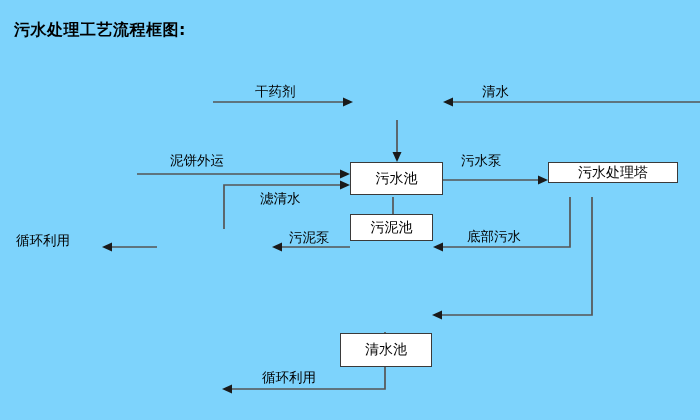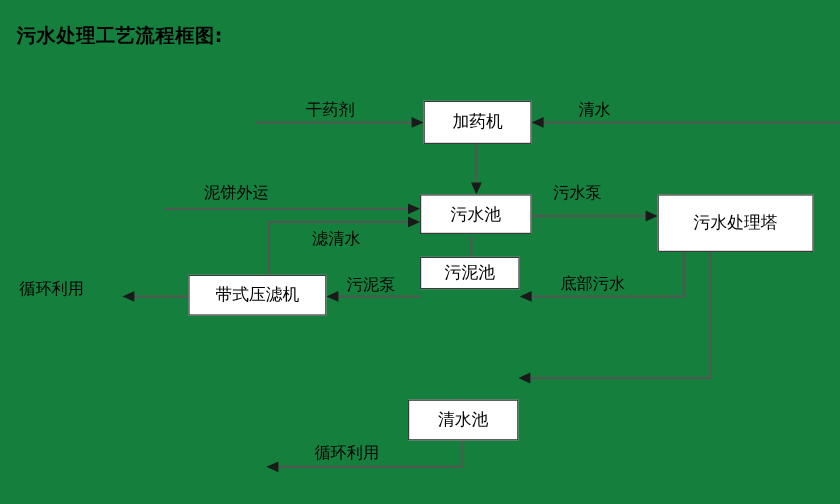--- a/index.html
+++ b/index.html
@@ -1,19 +1,19 @@
 <!DOCTYPE html>
 <html><head>
 <meta charset="utf-8">
 <style>
   html,body{margin:0;padding:0;background:#ffffff;}
   #root{
     position:relative;
     width:700px;height:420px;
-    background:#15803d;
+    background:#7dd3fc;
     font-family:"DejaVu Sans","Liberation Sans",sans-serif;
     overflow:hidden;
   }
   #title{
     position:absolute;
     left:14px;top:20px;
     font-size:16px;
     font-weight:bold;
     color:#000000;
     letter-spacing:0.5px;
@@ -93,27 +93,25 @@
     <path d="M 570 197 L 570 247 L 441 247"></path>
     <polygon class="ah" points="433,247 443,242.5 443,251.5"></polygon>
 
     <path d="M 592 197 L 592 315 L 440 315"></path>
     <polygon class="ah" points="432,315 442,310.5 442,319.5"></polygon>
 
     <path d="M 385 332 L 385 389 L 230 389"></path>
     <polygon class="ah" points="222,389 232,384.5 232,393.5"></polygon>
   </svg>
 
-  <div class="node" style="left:353px;top:84px;width:90px;height:36px;">加药机</div>
 
   <div class="node" style="left:350px;top:162px;width:93px;height:33px;">污水池</div>
 
-  <div class="node" style="left:548px;top:162px;width:130px;height:48px;">污水处理塔</div>
+  <div class="node" style="left:548px;top:162px;width:130px;height:21px;">污水处理塔</div>
 
-  <div class="node" style="left:157px;top:229px;width:115px;height:34px;">带式压滤机</div>
 
   <div class="node" style="left:350px;top:214px;width:83px;height:27px;">污泥池</div>
 
   <div class="node" style="left:340px;top:298px;width:92px;height:34px;margin-top:35px;">清水池</div>
 
   <div class="lbl" style="left:255px;top:83px;">干药剂</div>
 
   <div class="lbl" style="left:482px;top:83px;">清水</div>
 
   <div class="lbl" style="left:170px;top:152px;">泥饼外运</div>

